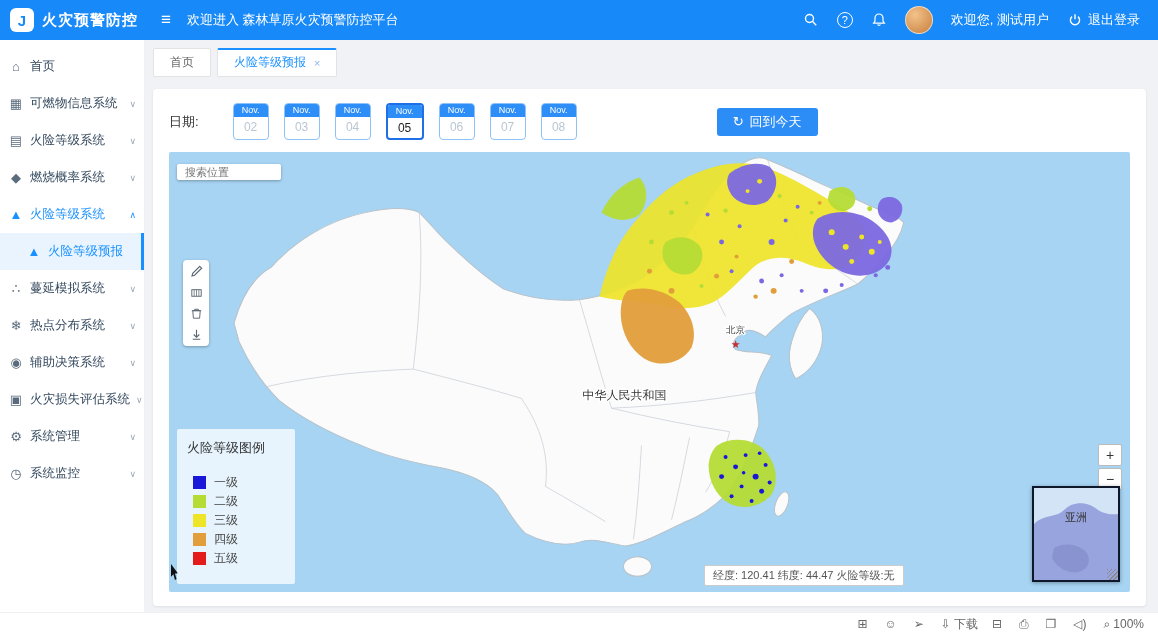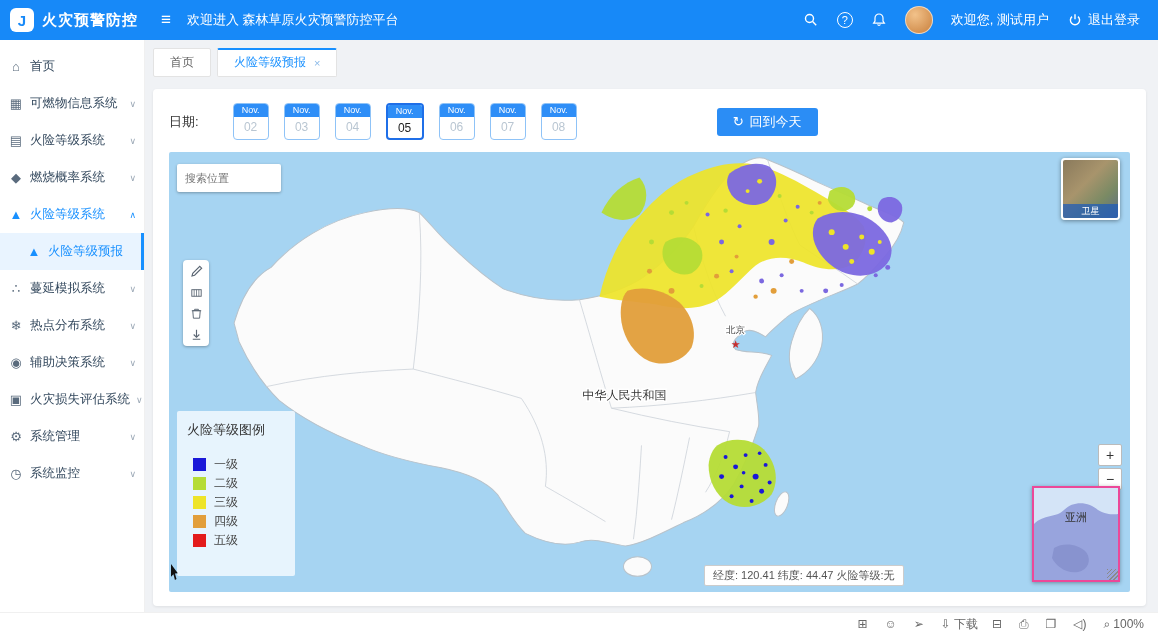--- a/index.html
+++ b/index.html
@@ -46,38 +46,38 @@
   .dbtn .m{background:#2e8ef7;color:#fff;font-size:9px;height:13px;line-height:13px;}
   .dbtn .d{height:20px;line-height:20px;font-size:12px;color:#b9c6d2;}
   .dbtn.sel{border:2px solid #1f6fe8;}
   .dbtn.sel .d{color:#222;font-weight:normal;}
   .today-btn{margin-left:140px;background:#2b8df5;color:#fff;font-size:13px;padding:5px 16px;border-radius:3px;border:none;display:flex;align-items:center;gap:6px;cursor:pointer;font-family:inherit;}
 
   
   .map{flex:1;position:relative;overflow:hidden;border-radius:2px;min-height:0;}
   .map-svg{position:absolute;left:0;top:0;width:100%;height:100%;}
 
-  .search-box{position:absolute;left:8px;top:12px;width:104px;height:28px;background:#fff;border-radius:2px;box-shadow:0 1px 3px rgba(0,0,0,.3);display:flex;align-items:center;padding:0 6px;box-sizing:border-box;gap:20px;}
+  .search-box{position:absolute;left:8px;top:12px;width:104px;height:16px;background:#fff;border-radius:2px;box-shadow:0 1px 3px rgba(0,0,0,.3);display:flex;align-items:center;padding:0 6px;box-sizing:border-box;gap:20px;}
   .search-box input{border:none;outline:none;font-size:11px;width:72px;color:#333;font-family:inherit;background:transparent;}
 
   .draw-toolbar{position:absolute;left:14px;top:108px;width:26px;background:#fff;border-radius:4px;box-shadow:0 1px 3px rgba(0,0,0,.3);padding:4px 0;display:flex;flex-direction:column;align-items:center;gap:6px;}
   .draw-toolbar svg{width:15px;height:15px;display:block;cursor:pointer;}
 
   .sat-thumb{position:absolute;right:10px;top:6px;width:55px;height:58px;border-radius:4px;border:2px solid #fff;box-shadow:0 1px 4px rgba(0,0,0,.4);overflow:hidden;cursor:pointer;background:linear-gradient(135deg,#8a7a5c,#a8946c 40%,#7a8a64 70%,#5c6e86);}
   .sat-label{position:absolute;left:0;right:0;bottom:0;height:14px;background:rgba(25,90,190,.7);color:#fff;font-size:9px;text-align:center;line-height:14px;}
 
   .zoom-ctrl{position:absolute;right:8px;top:292px;display:flex;flex-direction:column;gap:2px;}
   .zoom-btn{width:22px;height:20px;background:#fff;border:1px solid #bbb;border-radius:2px;font-size:14px;color:#333;display:flex;align-items:center;justify-content:center;cursor:pointer;}
 
-  .minimap{position:absolute;right:10px;bottom:10px;width:84px;height:92px;background:#d4e4f7;border:2px solid #ec4899;box-shadow:0 1px 4px rgba(0,0,0,.35);overflow:hidden;cursor:pointer;}
+  .minimap{position:absolute;right:10px;bottom:10px;width:84px;height:92px;background:#d4e4f7;border:2px solid #0f172a;box-shadow:0 1px 4px rgba(0,0,0,.35);overflow:hidden;cursor:pointer;}
   .minimap svg{position:absolute;left:0;top:0;}
   .minimap-label{position:absolute;top:22px;left:0;right:0;text-align:center;font-size:11px;color:#333;}
   .mini-grip{position:absolute;right:0;bottom:0;width:11px;height:11px;background:repeating-linear-gradient(135deg,#8a8a8a 0 1px,transparent 1px 3px);}
 
-  .legend{position:absolute;left:8px;bottom:16px;width:118px;background:rgba(242,249,255,.85);border-radius:2px;padding:10px 10px 26px 10px;box-sizing:border-box;}
+  .legend{position:absolute;left:8px;bottom:8px;width:118px;background:rgba(242,249,255,.85);border-radius:2px;padding:10px 10px 16px 10px;box-sizing:border-box;}
   .legend-title{font-size:13px;color:#333;margin-bottom:16px;}
   .legend-row{display:flex;align-items:center;gap:8px;height:19px;margin-left:6px;}
   .swatch{width:13px;height:13px;flex:none;}
   .legend-row span{font-size:12px;color:#444;}
 
   .coord-status{position:absolute;left:535px;bottom:6px;background:#fff;border:1px solid #ccc;border-radius:2px;padding:2px 8px;font-size:11px;color:#555;white-space:nowrap;}
 
   .mouse-cursor{position:absolute;left:2px;bottom:12px;width:11px;height:16px;background:#111;clip-path:polygon(0 0,0 80%,22% 64%,36% 100%,50% 94%,36% 60%,62% 58%);}
 
   
@@ -355,23 +355,20 @@
               </svg>
             <svg viewBox="0 0 16 16">
                 <path d="M4 5h8l-.7 8H4.7z" fill="none" stroke="#5a6572"></path>
                 <path d="M3 5h10M6 5V3.5h4V5" fill="none" stroke="#5a6572"></path>
               </svg>
             <svg viewBox="0 0 16 16">
                 <path d="M8 3v7M5 8l3 3 3-3M4 13h8" fill="none" stroke="#5a6572" stroke-width="1.2"></path>
               </svg>
           </div>
 
-          <div class="sat-thumb">
-            <div class="sat-label">卫星</div>
-          </div>
 
           <div class="zoom-ctrl">
             <div class="zoom-btn">+</div>
             <div class="zoom-btn">−</div>
           </div>
 
           <div class="legend">
             <div class="legend-title">火险等级图例</div>
             <div class="legend-row">
                 <div class="swatch" style="background: rgb(26, 24, 216);"></div>

